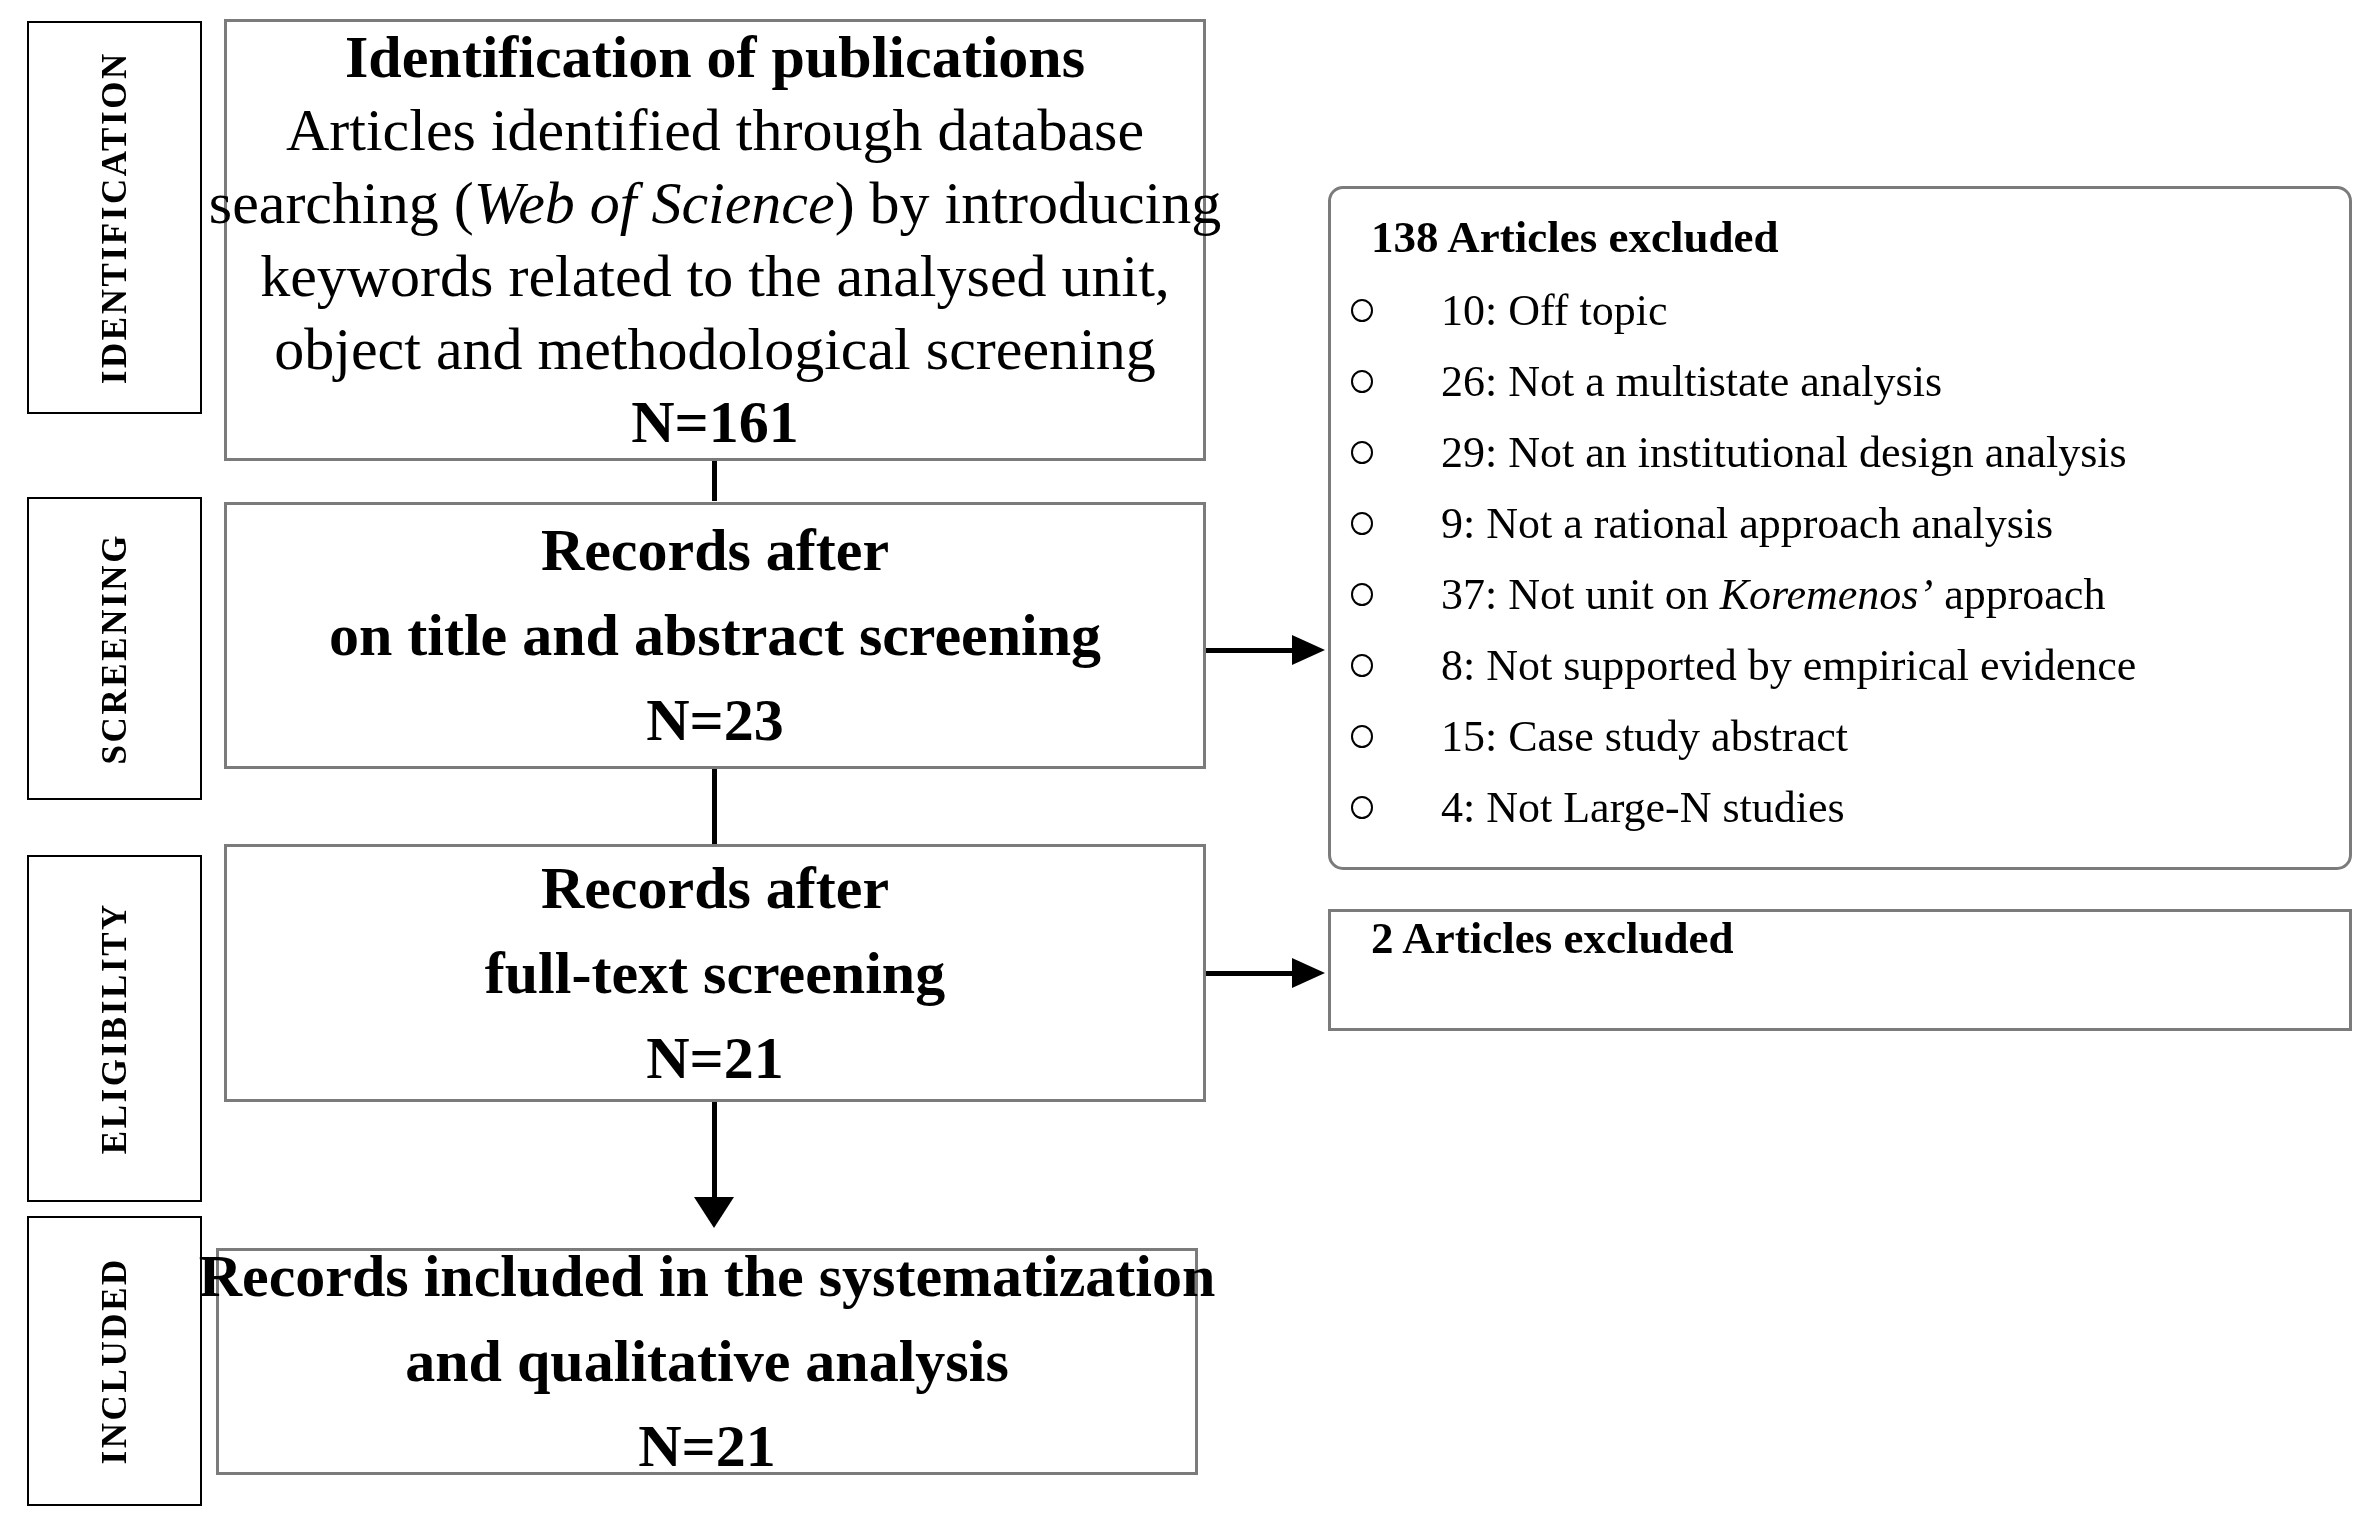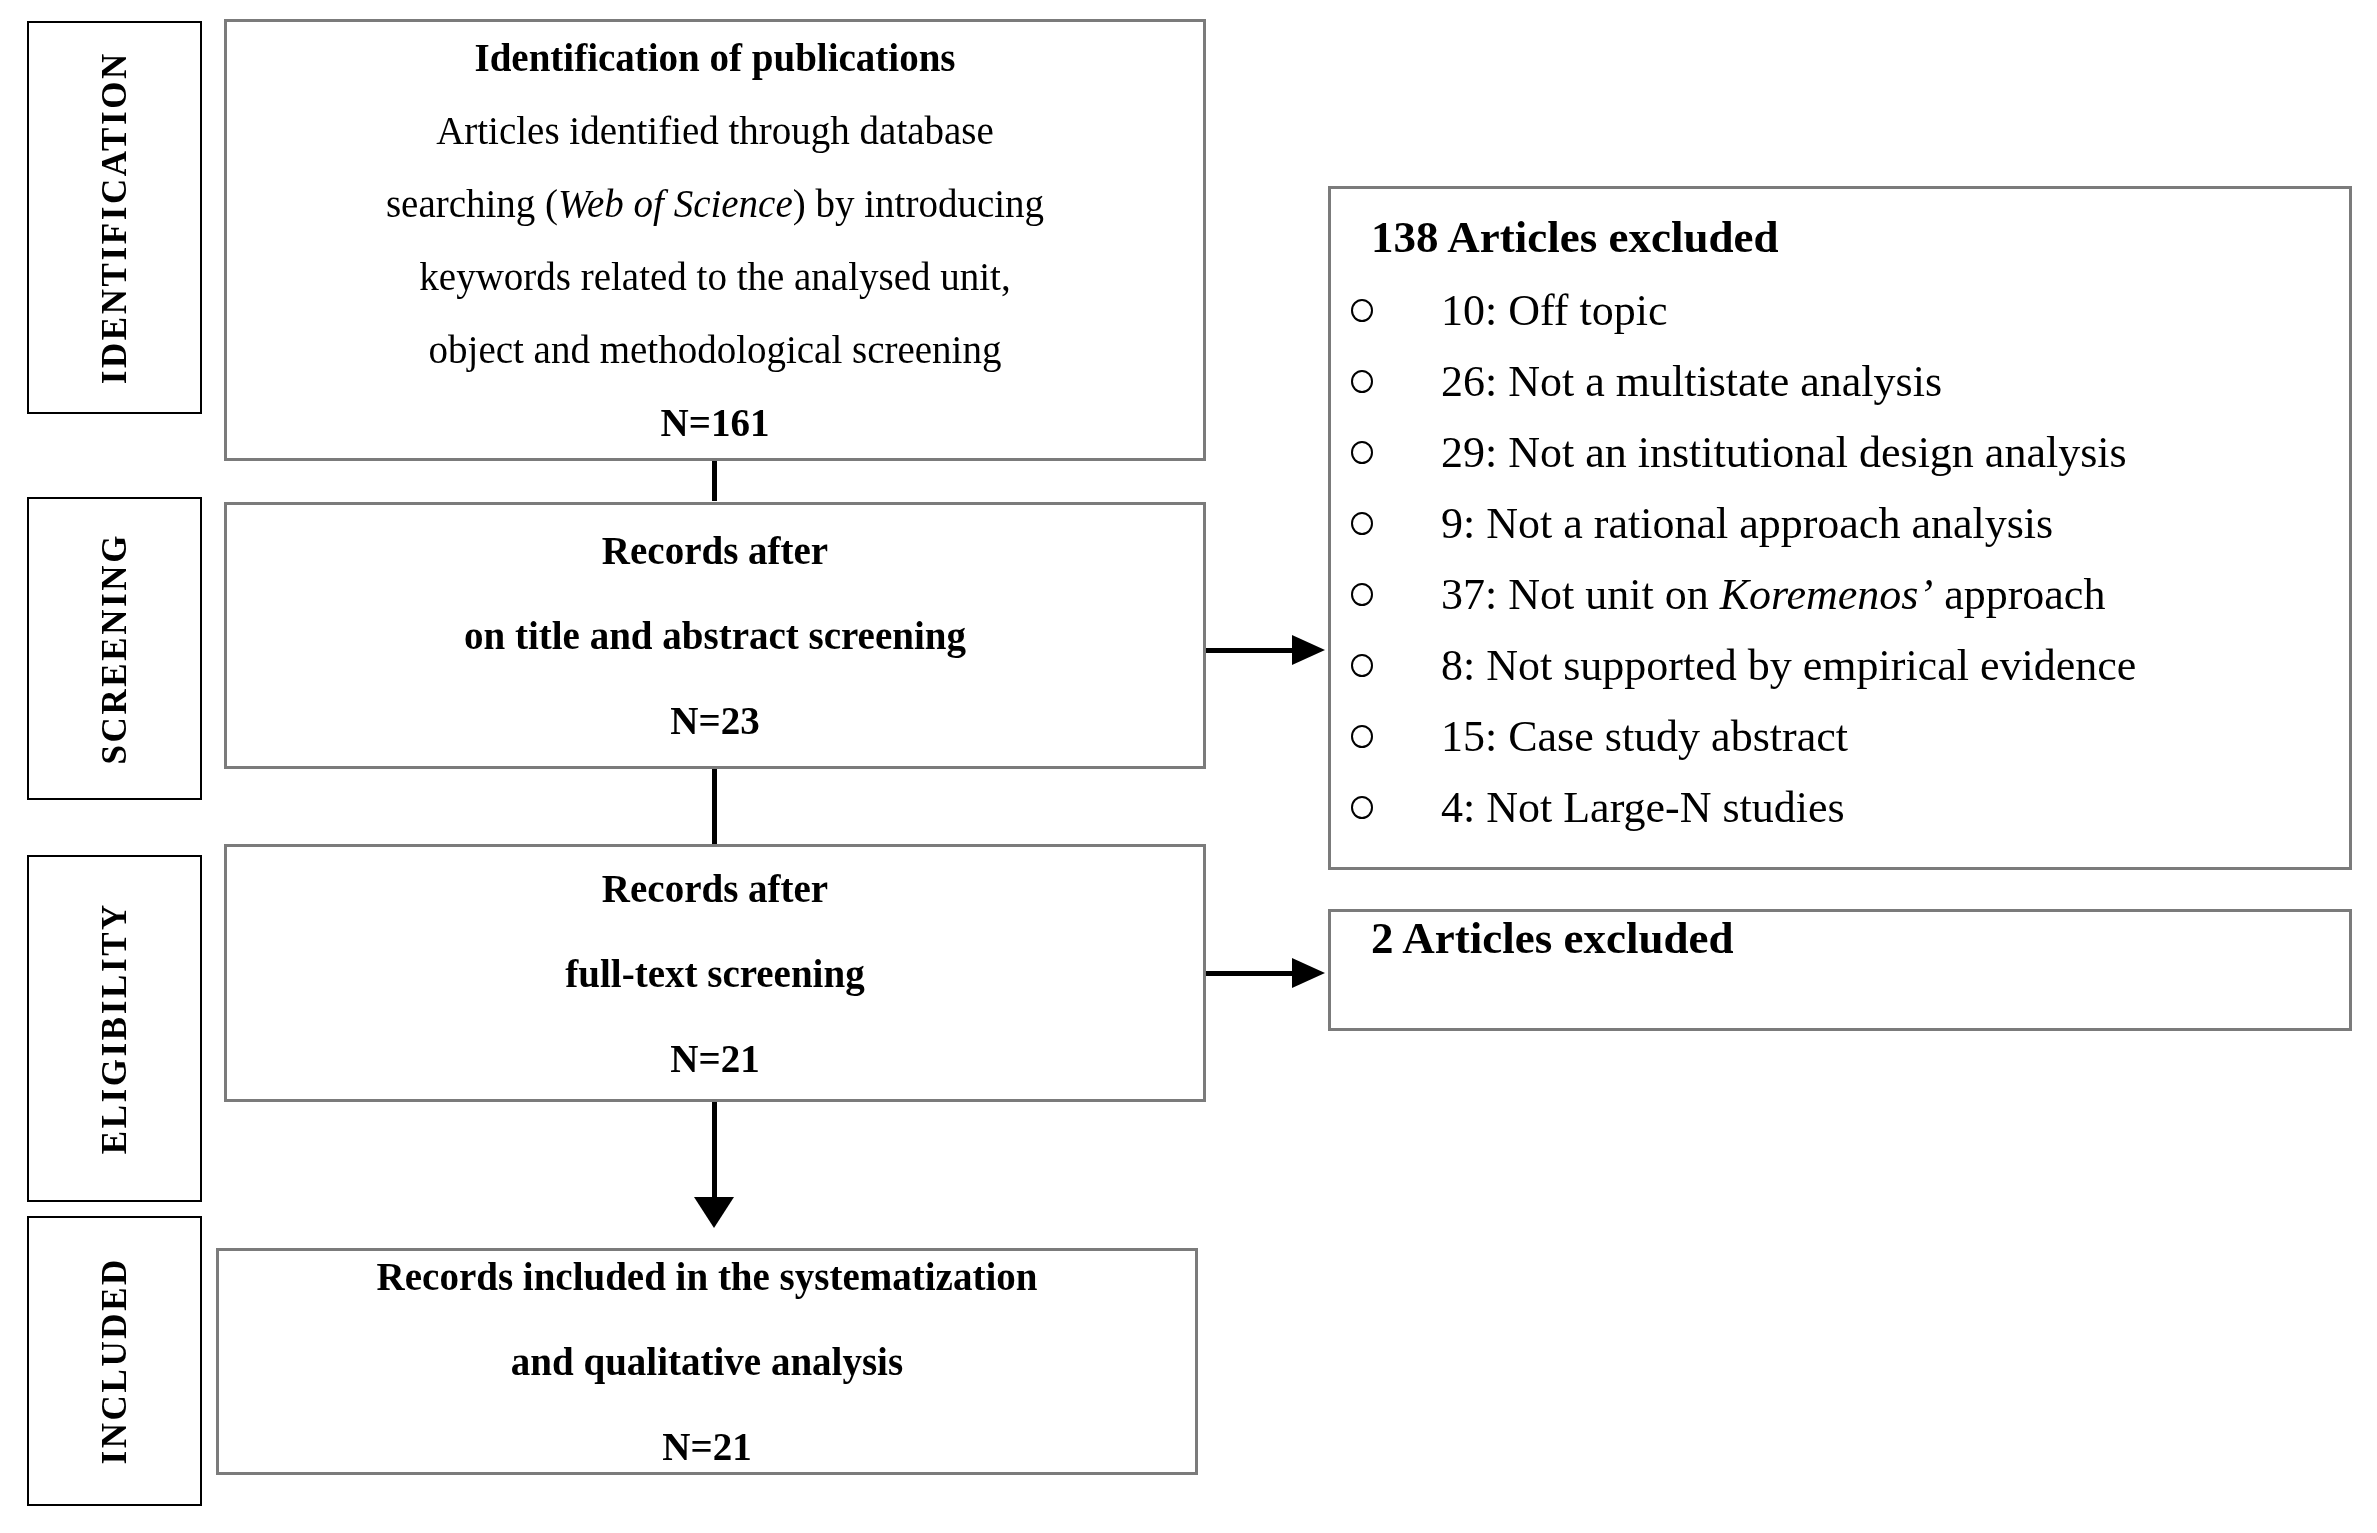--- a/index.html
+++ b/index.html
@@ -36,21 +36,21 @@
   .flow-box {
     position: absolute;
     border: 3.9px solid #7b7b7b;
     background: #ffffff;
     box-sizing: border-box;
     display: flex;
     flex-direction: column;
     justify-content: center;
     align-items: center;
     text-align: center;
-    font-size: 39px;
+    font-size: 60px;
   }
   .flow-box .line { line-height: 85px; white-space: nowrap; }
   .flow-box.identification .line { line-height: 73px; }
   .bold { font-weight: bold; }
   i { }
 
   
   .excl-box {
     position: absolute;
     border: 3.9px solid #7b7b7b;
@@ -157,21 +157,21 @@
     <div class="line bold">and qualitative analysis</div>
     <div class="line bold">N=21</div>
   </div>
 
   <div class="conn-h" style="left:1206px; top:648px; width:90px;"></div>
   <div class="arrow-right" style="left:1292px; top:635px;"></div>
 
   <div class="conn-h" style="left:1206px; top:971px; width:90px;"></div>
   <div class="arrow-right" style="left:1292px; top:958px;"></div>
 
-  <div class="excl-box" style="left:1328px; top:186px; width:1024px; height:684px;">
+  <div class="excl-box" style="left:1328px; top:186px; width:1024px; height:684px;border-radius:15px;">
     <div class="excl-title">138 Articles excluded</div>
     <div class="excl-item">
       <span class="bullet"></span>
       <span><span>10: Off topic</span><i></i><span></span></span>
     </div>
     <div class="excl-item">
       <span class="bullet"></span>
       <span><span>26: Not a multistate analysis</span><i></i><span></span></span>
     </div>
     <div class="excl-item">

